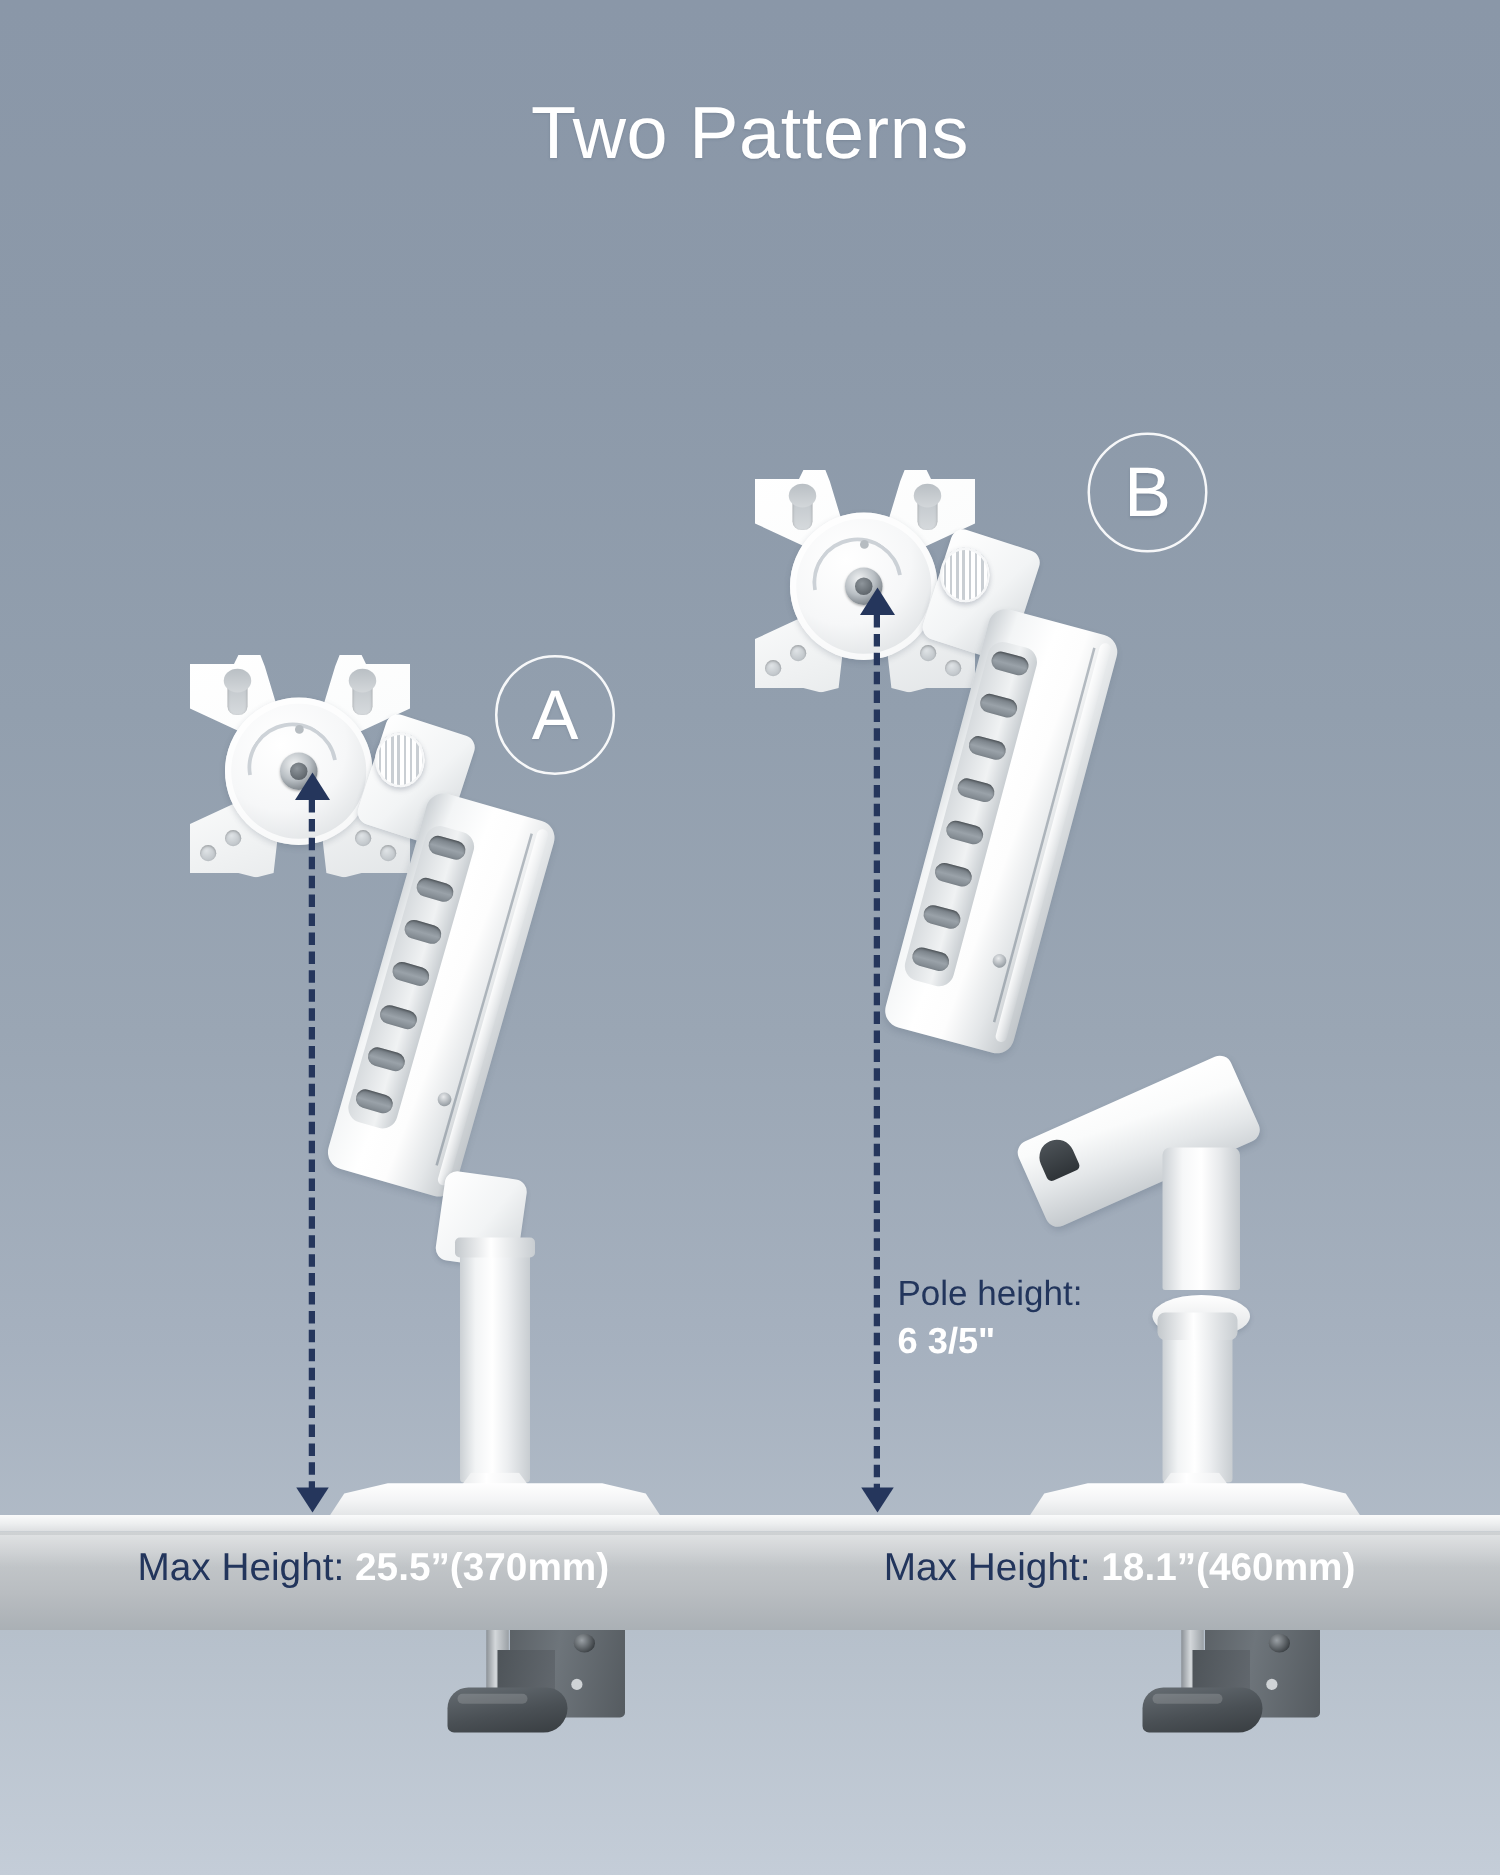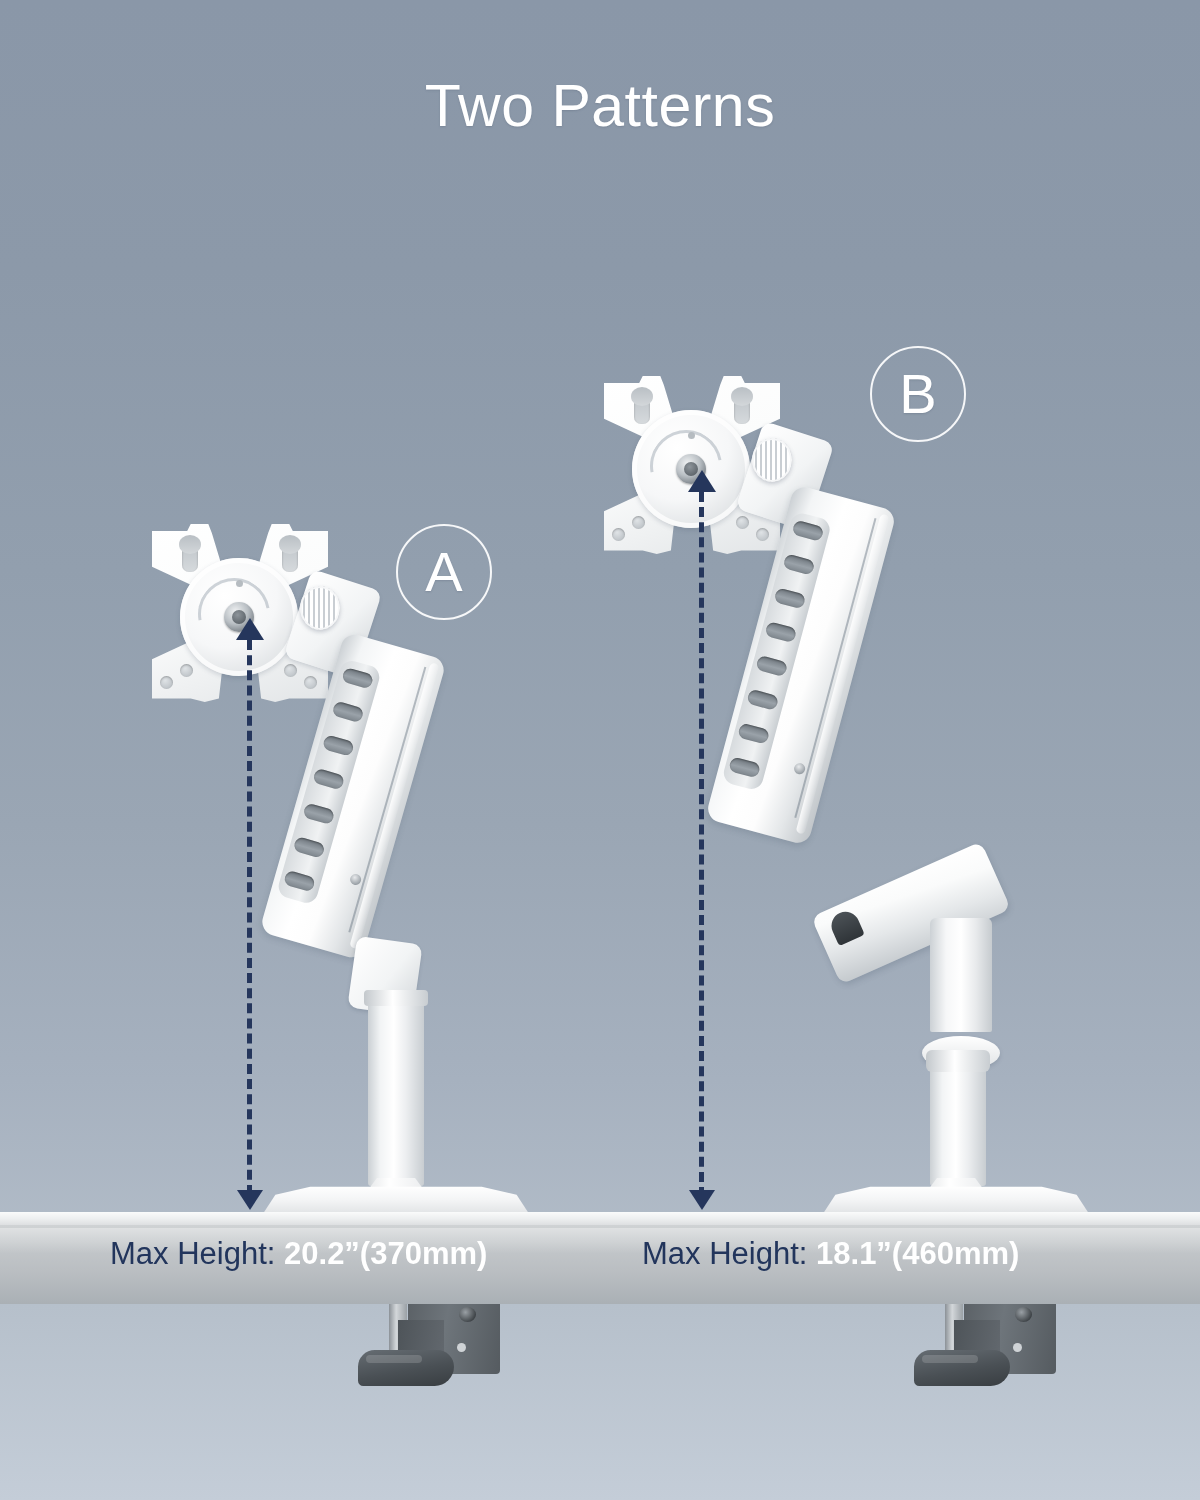--- a/index.html
+++ b/index.html
@@ -97,21 +97,21 @@
     background:linear-gradient(180deg,#cfd2d4 0%,#c2c6c9 30%,#b9bdc1 62%,#aab0b5 100%);
   }
   .desk .sheen{
     position:absolute; left:0; top:16px; width:100%; height:26px;
     background:linear-gradient(180deg,rgba(255,255,255,.35),rgba(255,255,255,0));
   }
   .maxlabel{ position:absolute; top:1236px; font-size:31px; white-space:nowrap; }
   .maxlabel .lbl{ color:#22355c; }
   .maxlabel .val{ color:#ffffff; font-weight:bold; }
   .maxlabel.a{ left:110px; }
-  .maxlabel.b{ left:642px; }
+  .maxlabel.b{ left:707px; }
 
   
   .clamp{ position:absolute; top:1300px; width:168px; height:92px; }
   .clamp.a{ left:340px; }
   .clamp.b{ left:896px; }
   .clamp .plate{
     position:absolute; right:8px; top:0; width:92px; height:74px;
     background:linear-gradient(100deg,#5b6166 0%,#6e757b 40%,#555b60 100%);
     border-radius:2px 2px 4px 4px;
   }
@@ -449,30 +449,34 @@
   </div>
 
   <div class="dash-arrow-up a"></div>
   <div class="dashline a"></div>
   <div class="dash-arrow-down a"></div>
 
   <div class="dash-arrow-up b"></div>
   <div class="dashline b"></div>
   <div class="dash-arrow-down b"></div>
 
+  <div class="pole-note">
+    <span class="lbl">Pole height:</span>
+    <span class="val">6 3/5"</span>
+  </div>
 
 
   <div class="desk">
     <div class="top-edge"></div>
     <div class="front"></div>
     <div class="sheen"></div>
   </div>
 
   <div class="maxlabel a">
     <span class="lbl">Max Height:</span>
-    <span class="val">20.2”(370mm)</span>
+    <span class="val">25.5”(370mm)</span>
   </div>
   <div class="maxlabel b">
     <span class="lbl">Max Height:</span>
     <span class="val">18.1”(460mm)</span>
   </div>
 
 </div>
 
 </body></html>

